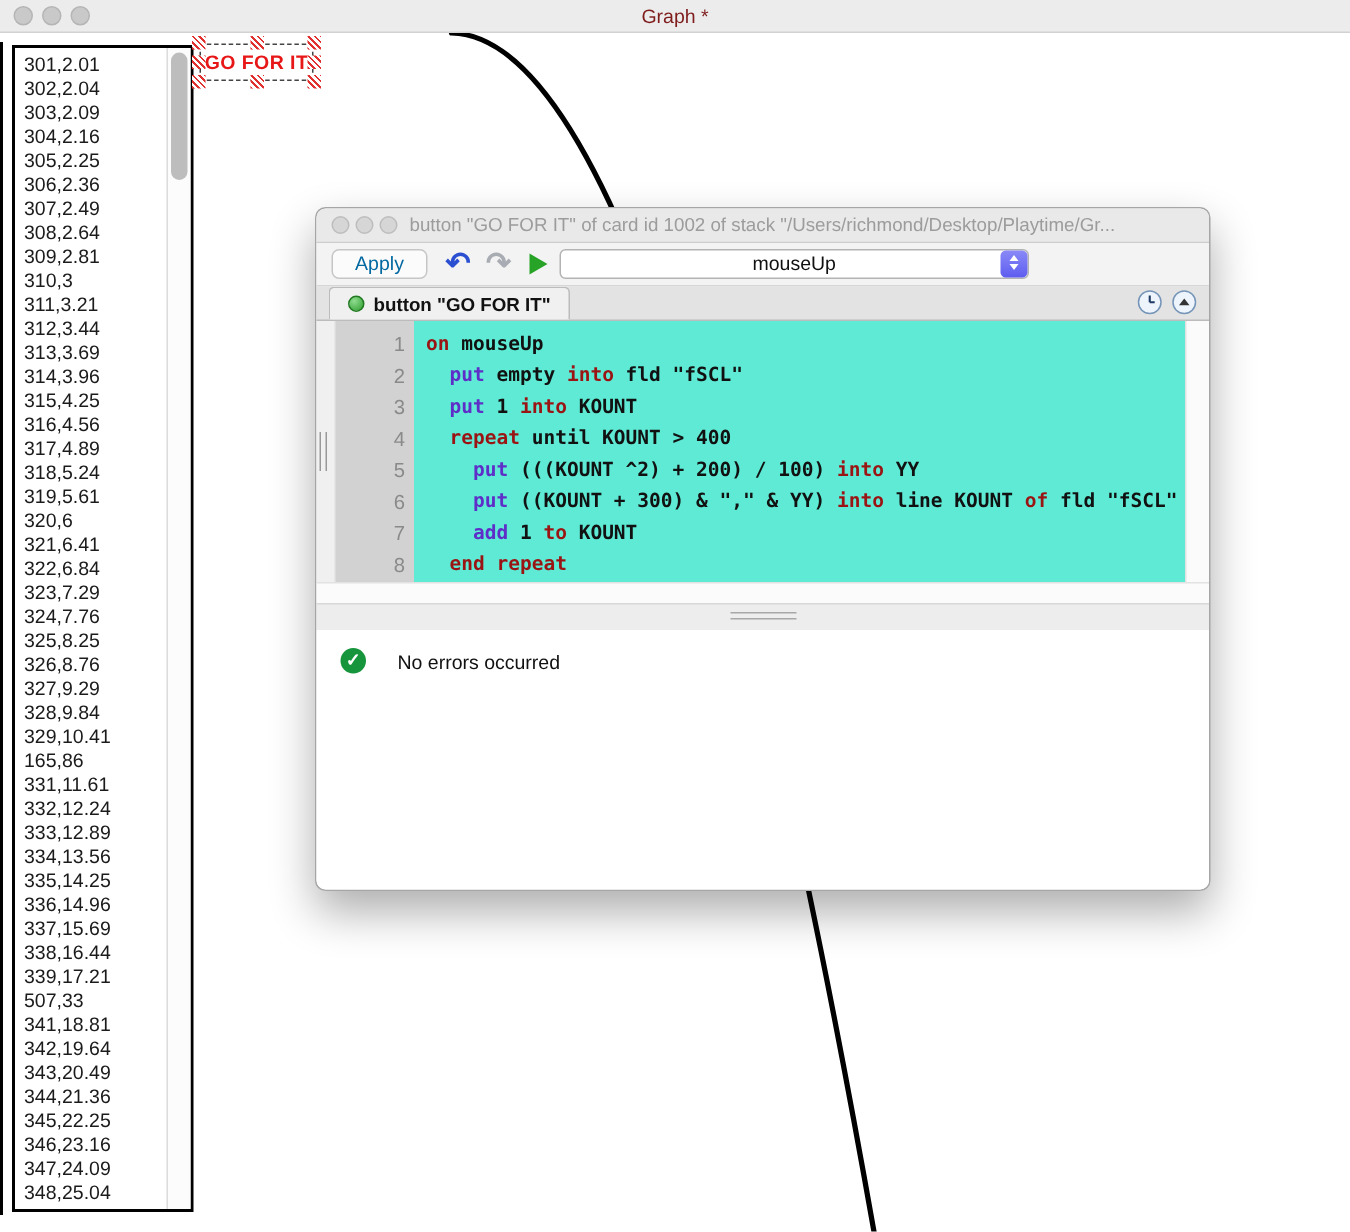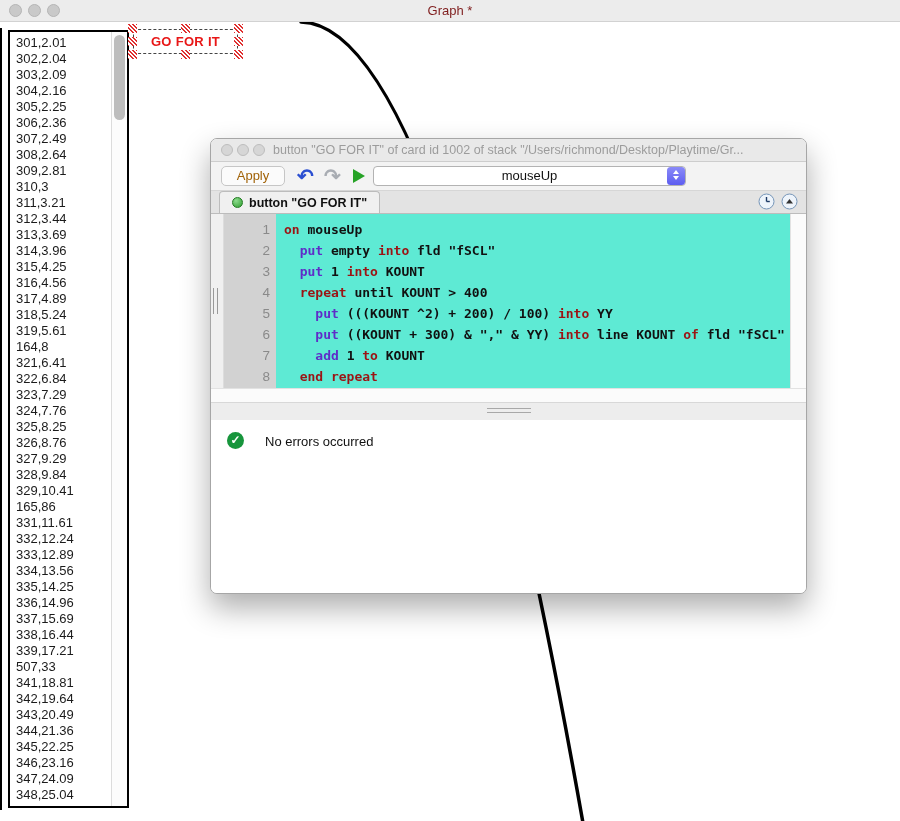--- a/index.html
+++ b/index.html
@@ -20,21 +20,21 @@
   #coord-field{position:absolute;left:8px;top:30px;width:121px;height:778px;background:#fff;
     border:2px solid #000;z-index:2;box-sizing:border-box}
   #coord-list{position:absolute;left:0;top:0;right:16px;bottom:0;overflow:hidden;
     padding:3px 0 0 6px;font-size:13px;line-height:16px;color:#1b1b1b}
   #field-scrollbar{position:absolute;top:0;right:0;width:16px;height:100%;background:#fcfcfc;
     border-left:1px solid #dcdcdc;box-sizing:border-box}
   #field-scroll-thumb{position:absolute;top:3px;left:2px;width:11px;height:85px;
     background:#bdbdbd;border-radius:6px}
 
   
-  #go-button{position:absolute;left:133px;top:29px;width:105px;height:25px;z-index:2}
+  #go-button{position:absolute;left:133px;top:29px;width:76px;height:25px;z-index:2}
   #go-button .marquee{position:absolute;inset:0;border:1px dashed #444}
   #go-button .lbl{position:absolute;inset:0;display:flex;align-items:center;justify-content:center;
     font-weight:bold;font-size:13px;letter-spacing:.3px;color:var(--button_red,#e81717);white-space:nowrap}
   .h{position:absolute;width:9px;height:9px;
     background:repeating-linear-gradient(45deg,#e03030 0 1.3px,#fff 1.3px 3px)}
   .h.tl{left:-5px;top:-5px}.h.tm{left:calc(50% - 4.5px);top:-5px}.h.tr{right:-5px;top:-5px}
   .h.ml{left:-5px;top:calc(50% - 4.5px)}.h.mr{right:-5px;top:calc(50% - 4.5px)}
   .h.bl{left:-5px;bottom:-5px}.h.bm{left:calc(50% - 4.5px);bottom:-5px}.h.br{right:-5px;bottom:-5px}
 
   
@@ -46,21 +46,21 @@
     z-index:3;display:flex;flex-direction:column;box-sizing:border-box}
   #editor-titlebar{height:22px;background:#e9e9e9;border-bottom:1px solid #cdcdcd;
     border-radius:6px 6px 0 0;position:relative;flex:none}
   .elight{position:absolute;top:5px;width:12px;height:12px;border-radius:50%;
     background:#d6d6d6;border:1px solid #bdbdbd;box-sizing:border-box}
   #editor-title{position:absolute;left:62px;right:10px;top:0;line-height:22px;font-size:12.5px;
     color:#9c9c9c;white-space:nowrap;overflow:hidden}
 
   #editor-toolbar{height:28px;background:#f3f3f3;border-bottom:1px solid #d6d6d6;position:relative;flex:none}
   #apply-button{position:absolute;left:10px;top:4px;width:64px;height:20px;border:1px solid #c6c6c6;
-    border-radius:5px;background:#fbfbfb;color:#a16207;font-size:13px;text-align:center;
+    border-radius:5px;background:#fbfbfb;color:#0369a1;font-size:13px;text-align:center;
     line-height:18px;box-sizing:border-box}
   .toolicon{position:absolute;top:0;font-size:20px;font-weight:bold;line-height:28px}
   #undo-icon{left:86px;color:#2b4fd1}
   #redo-icon{left:113px;color:#a9adb3}
   #play-icon{position:absolute;left:142px;top:7px;width:0;height:0;
     border-left:12px solid #27a327;border-top:7px solid transparent;border-bottom:7px solid transparent}
   #handler-select{position:absolute;left:162px;top:4px;width:313px;height:20px;border:1px solid #b3b3b3;
     border-radius:4px;background:#fff;box-sizing:border-box}
   #handler-name{position:absolute;inset:0;text-align:center;line-height:18px;font-size:13px;color:#111}
   #handler-stepper{position:absolute;right:0px;top:0px;width:18px;height:18px;border-radius:3.5px;
@@ -136,21 +136,21 @@
       <div>310,3</div>
       <div>311,3.21</div>
       <div>312,3.44</div>
       <div>313,3.69</div>
       <div>314,3.96</div>
       <div>315,4.25</div>
       <div>316,4.56</div>
       <div>317,4.89</div>
       <div>318,5.24</div>
       <div>319,5.61</div>
-      <div>164,8</div>
+      <div>320,6</div>
       <div>321,6.41</div>
       <div>322,6.84</div>
       <div>323,7.29</div>
       <div>324,7.76</div>
       <div>325,8.25</div>
       <div>326,8.76</div>
       <div>327,9.29</div>
       <div>328,9.84</div>
       <div>329,10.41</div>
       <div>165,86</div>

